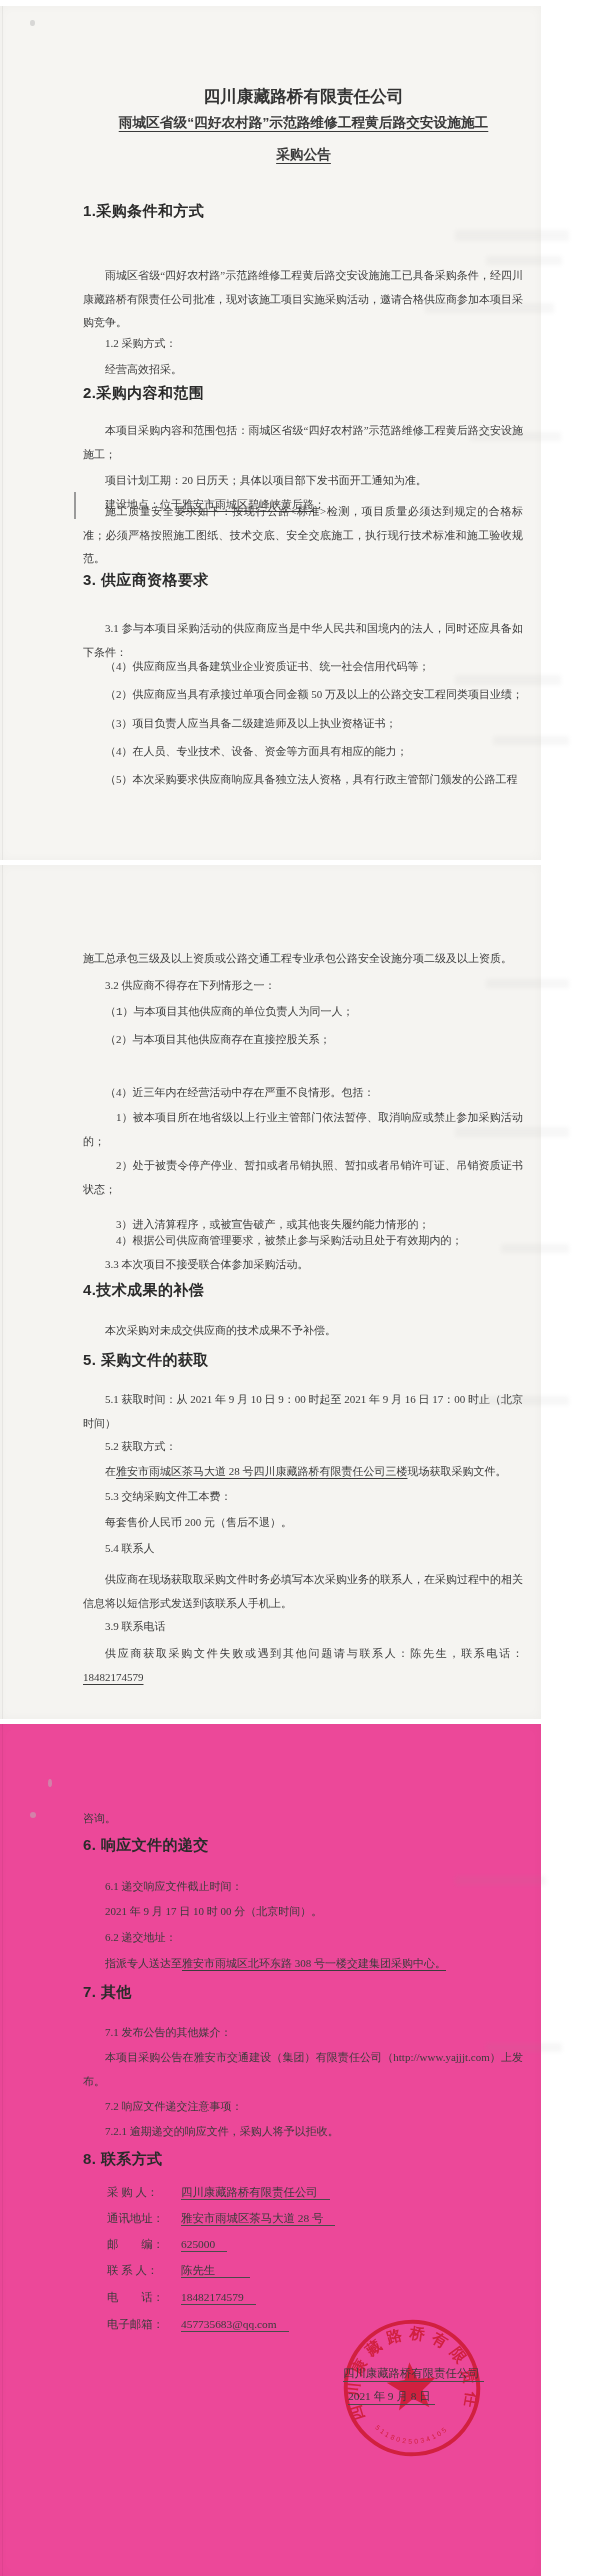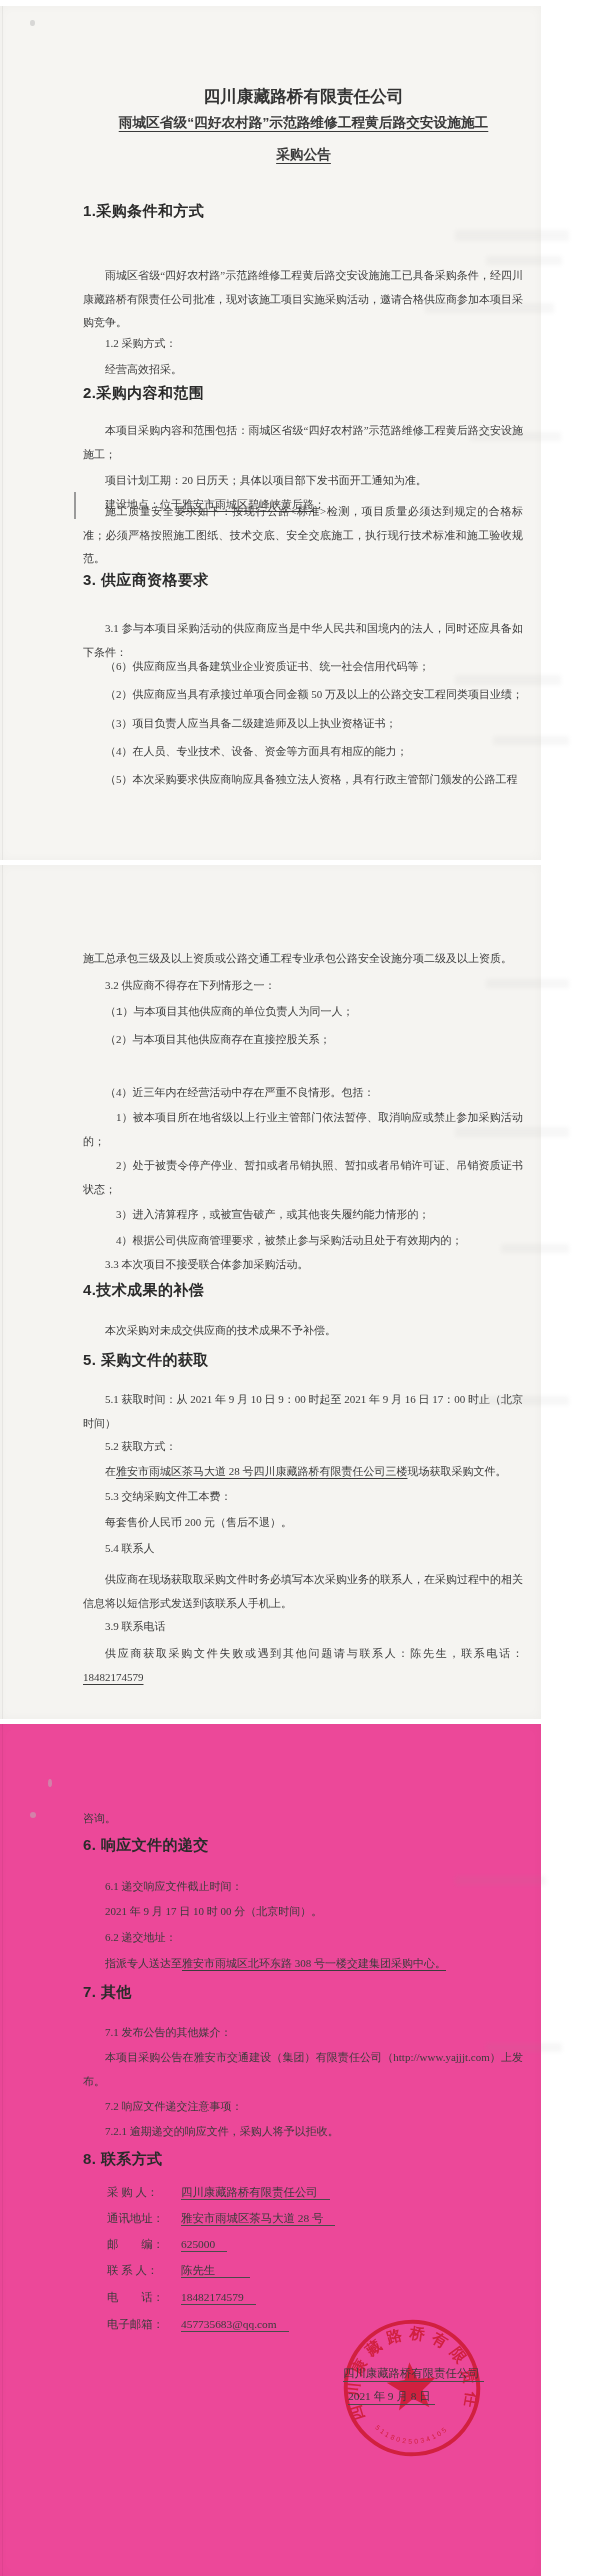--- a/index.html
+++ b/index.html
@@ -52,21 +52,21 @@
 
     <p class="h" style="top:378px;">2.采购内容和范围</p>
     <p class="p" style="top:413px;">本项目采购内容和范围包括：雨城区省级“四好农村路”示范路维修工程黄后路交安设施施工；</p>
     <p class="p" style="top:463px;">项目计划工期：20 日历天；具体以项目部下发书面开工通知为准。</p>
     <div class="changebar" style="top:486px;height:27px;"></div>
     <p class="p" style="top:487px;"><span>建设地点：位于</span><span class="u">雅安市雨城区碧峰峡黄后路</span><span>；</span></p>
     <p class="p" style="top:494px;">施工质量安全要求如下：按现行公路&lt;标准&gt;检测，项目质量必须达到规定的合格标准；必须严格按照施工图纸、技术交底、安全交底施工，执行现行技术标准和施工验收规范。</p>
 
     <p class="h" style="top:565px;">3. 供应商资格要求</p>
     <p class="p" style="top:599px;margin-top:12px;">3.1 参与本项目采购活动的供应商应当是中华人民共和国境内的法人，同时还应具备如下条件：</p>
-    <p class="p" style="top:649px;">（6）供应商应当具备建筑业企业资质证书、统一社会信用代码等；</p>
+    <p class="p" style="top:649px;">（4）供应商应当具备建筑业企业资质证书、统一社会信用代码等；</p>
     <p class="p" style="top:677px;">（2）供应商应当具有承接过单项合同金额 50 万及以上的公路交安工程同类项目业绩；</p>
     <p class="p" style="top:706px;">（3）项目负责人应当具备二级建造师及以上执业资格证书；</p>
     <p class="p" style="top:734px;">（4）在人员、专业技术、设备、资金等方面具有相应的能力；</p>
     <p class="p" style="top:762px;">（5）本次采购要求供应商响应具备独立法人资格，具有行政主管部门颁发的公路工程</p>
 
     <div class="ghost" style="left:455px;top:224px;width:114px;height:10.6px;"></div>
     <div class="ghost" style="left:486px;top:250px;width:76px;height:9px;"></div>
     <div class="ghost" style="left:425px;top:297px;width:129px;height:10px;"></div>
     <div class="ghost" style="left:470px;top:426px;width:91px;height:9px;"></div>
     <div class="ghost" style="left:455px;top:669px;width:106px;height:10px;"></div>
@@ -76,21 +76,21 @@
   <div class="page" id="page2">
     <div class="edge"></div>
 
     <p class="p noind" style="top:82px;">施工总承包三级及以上资质或公路交通工程专业承包公路安全设施分项二级及以上资质。</p>
     <p class="p" style="top:109px;">3.2 供应商不得存在下列情形之一：</p>
     <p class="p" style="top:136px;font-family:Liberation Mono, monospace;">（1）与本项目其他供应商的单位负责人为同一人；</p>
     <p class="p" style="top:163px;">（2）与本项目其他供应商存在直接控股关系；</p>
     <p class="p" style="top:216px;">（4）近三年内在经营活动中存在严重不良情形。包括：</p>
     <p class="p sub" style="top:241px;">1）被本项目所在地省级以上行业主管部门依法暂停、取消响应或禁止参加采购活动的；</p>
     <p class="p sub" style="top:289px;">2）处于被责令停产停业、暂扣或者吊销执照、暂扣或者吊销许可证、吊销资质证书状态；</p>
-    <p class="p sub" style="top:338px;">3）进入清算程序，或被宣告破产，或其他丧失履约能力情形的；</p>
+    <p class="p sub" style="top:348px;">3）进入清算程序，或被宣告破产，或其他丧失履约能力情形的；</p>
     <p class="p sub" style="top:364px;">4）根据公司供应商管理要求，被禁止参与采购活动且处于有效期内的；</p>
     <p class="p" style="top:388px;">3.3 本次项目不接受联合体参加采购活动。</p>
 
     <p class="h" style="top:416px;">4.技术成果的补偿</p>
     <p class="p" style="top:454px;">本次采购对未成交供应商的技术成果不予补偿。</p>
 
     <p class="h" style="top:486px;">5. 采购文件的获取</p>
     <p class="p" style="top:523px;">5.1 获取时间：从 2021 年 9 月 10 日 9：00 时起至 2021 年 9 月 16 日 17：00 时止（北京时间）</p>
     <p class="p" style="top:570px;">5.2 获取方式：</p>
     <p class="p" style="top:595px;"><span>在</span><span class="u">雅安市雨城区茶马大道 28 号四川康藏路桥有限责任公司三楼</span><span>现场获取采购文件。</span></p>

